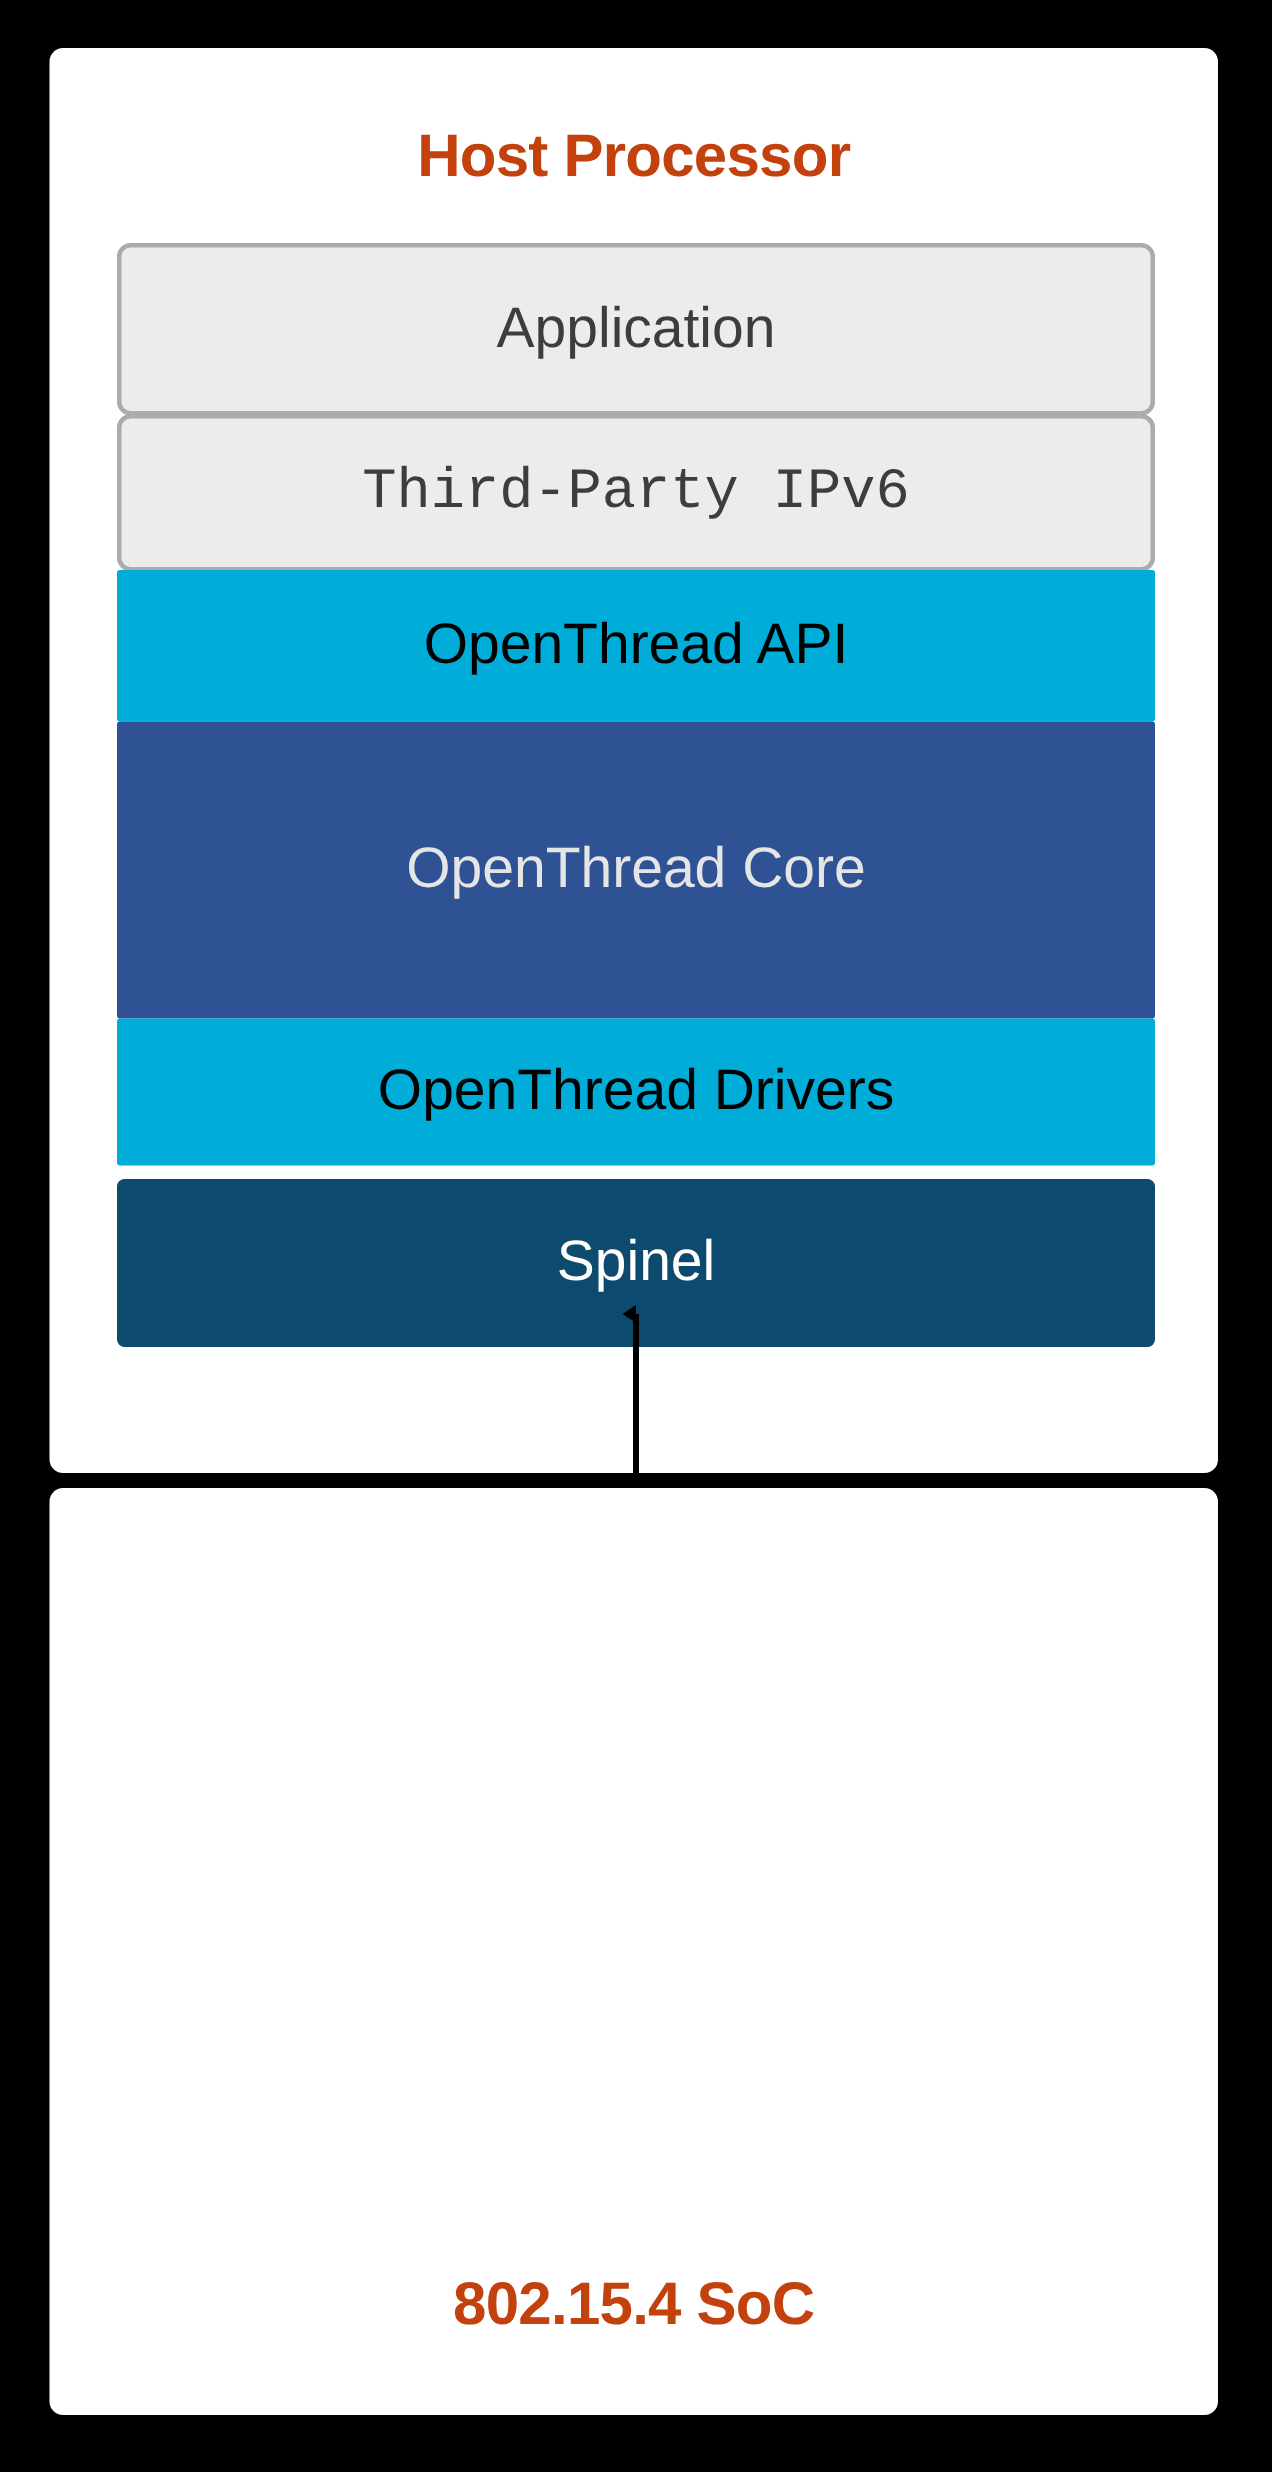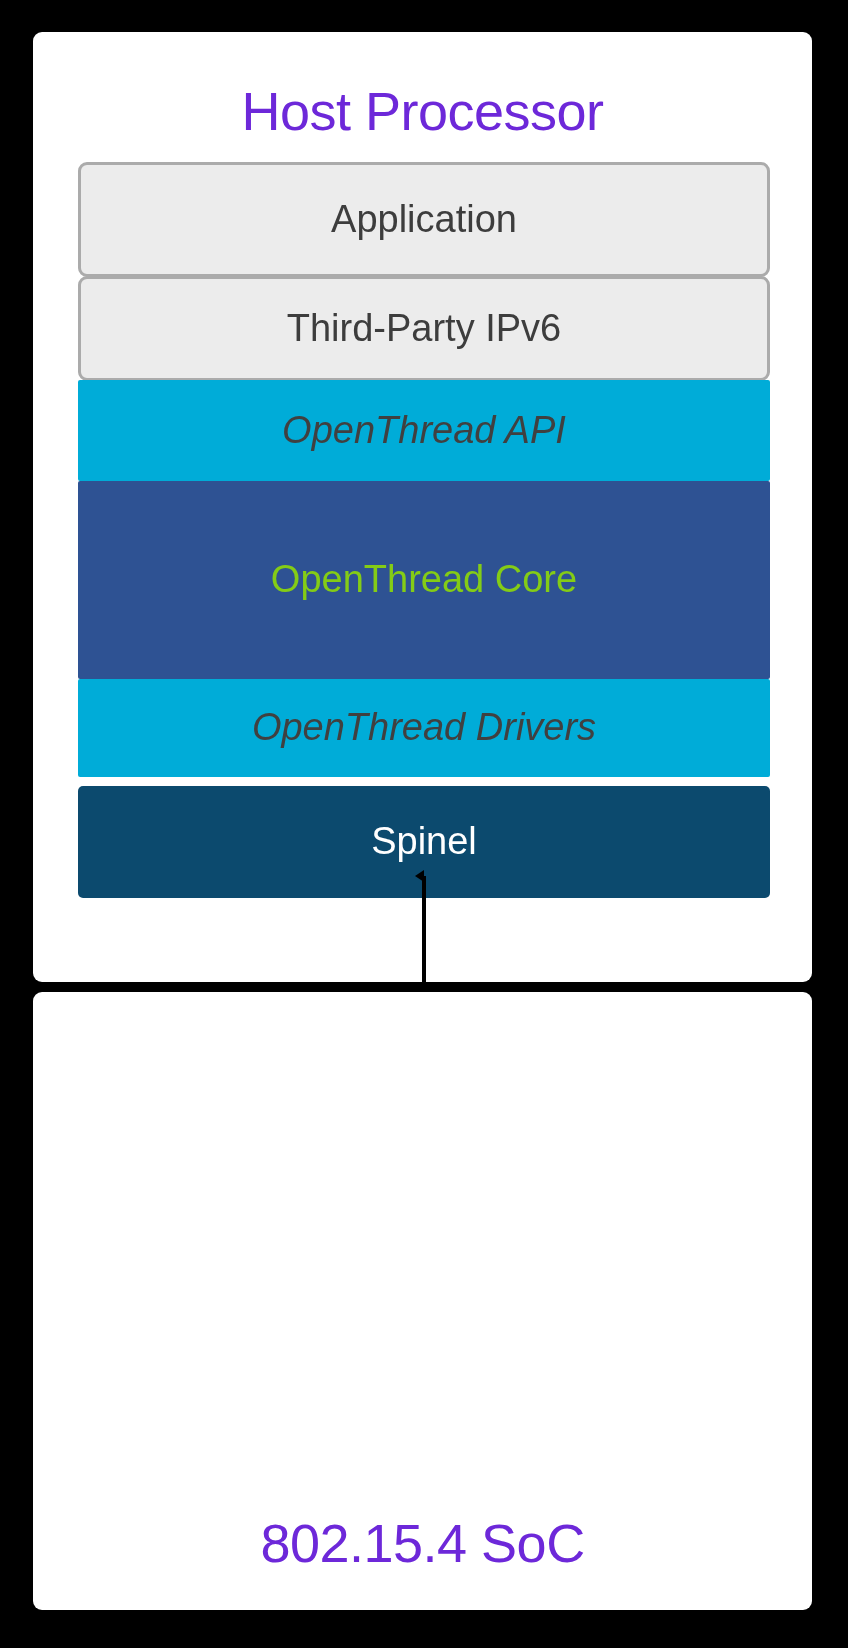--- a/index.html
+++ b/index.html
@@ -26,23 +26,23 @@
     width: 779px;
     box-sizing: border-box;
   }
   #host-panel { top: 32px; height: 950px; }
   #soc-panel  { top: 992px; height: 618px; }
 
   .panel-title {
     position: absolute;
     left: 0; width: 100%;
     text-align: center;
-    color: #6d28d9;
-    font-weight: normal;
-    font-size: 54px;
+    color: #c2410c;
+    font-weight: bold;
+    font-size: 40px;
     letter-spacing: -0.5px;
     line-height: 1;
   }
   #host-title { top: 52px; }
   #soc-title  { top: 524px; }
 
   .layer {
     position: absolute;
     left: 45px;
     width: 692px;
@@ -53,27 +53,27 @@
     text-align: center;
     font-size: 38px;
     line-height: 1.05;
   }
   .layer.gray {
     background: #ECECEC;
     border: 3px solid #ABABAB;
     border-radius: 9px;
     color: #3D3D3D;
   }
-  .layer.cyan { background: #00ACD8; color: #404040; border-radius: 2px; font-style: italic; }
-  .layer.blue { background: #2E5293; color: #84cc16; border-radius: 2px; }
+  .layer.cyan { background: #00ACD8; color: #000000; border-radius: 2px; }
+  .layer.blue { background: #2E5293; color: #e5e5e5; border-radius: 2px; }
   .layer.red  { background: #0c4a6e; color: #ffffff; border-radius: 5px; }
 
   
   #l-application   { top: 130px; height: 115px; text-align: center; }
-  #l-thirdparty    { top: 244px; height: 105px; }
+  #l-thirdparty    { top: 244px; height: 105px; font-family: Liberation Mono, monospace; }
   #l-ot-api        { top: 348px; height: 101px; }
   #l-ot-core       { top: 449px; height: 198px; }
   #l-ot-drivers    { top: 647px; height: 98px; }
   #l-spinel-host   { top: 754px; height: 112px; }
 
   #link-arrow {
     position: absolute;
     left: 374px;
     top: 862px;
     width: 100px;

